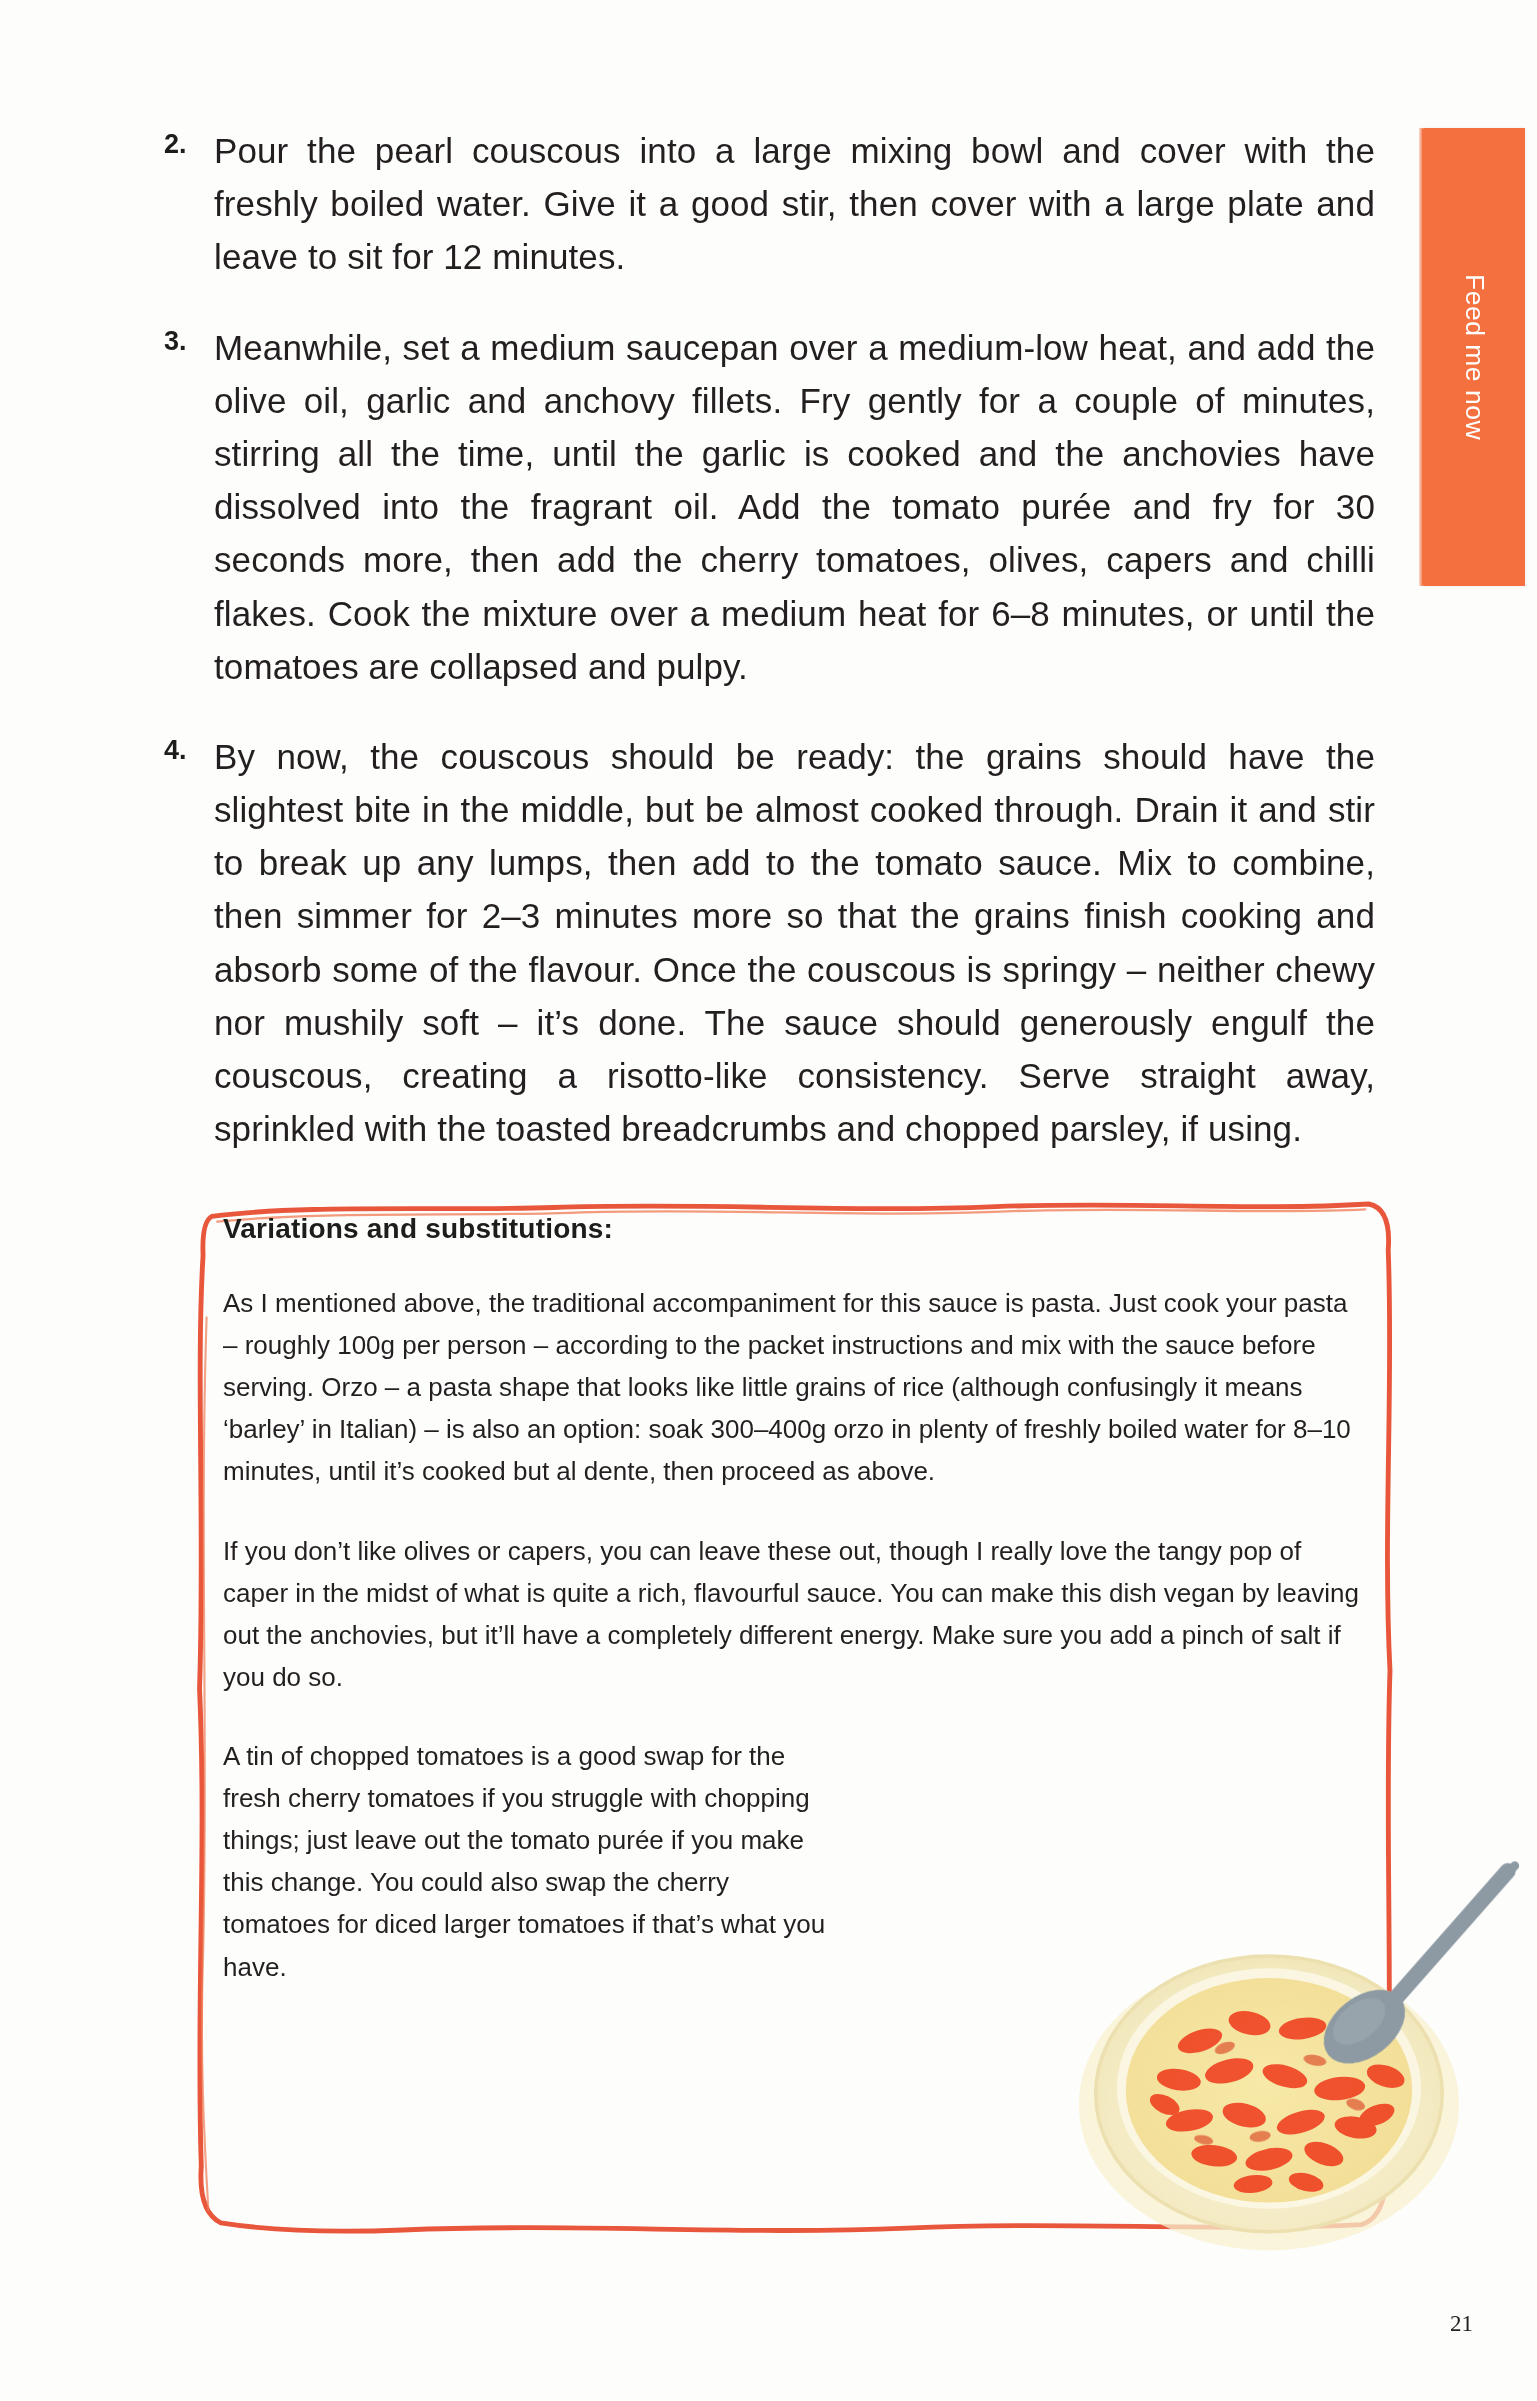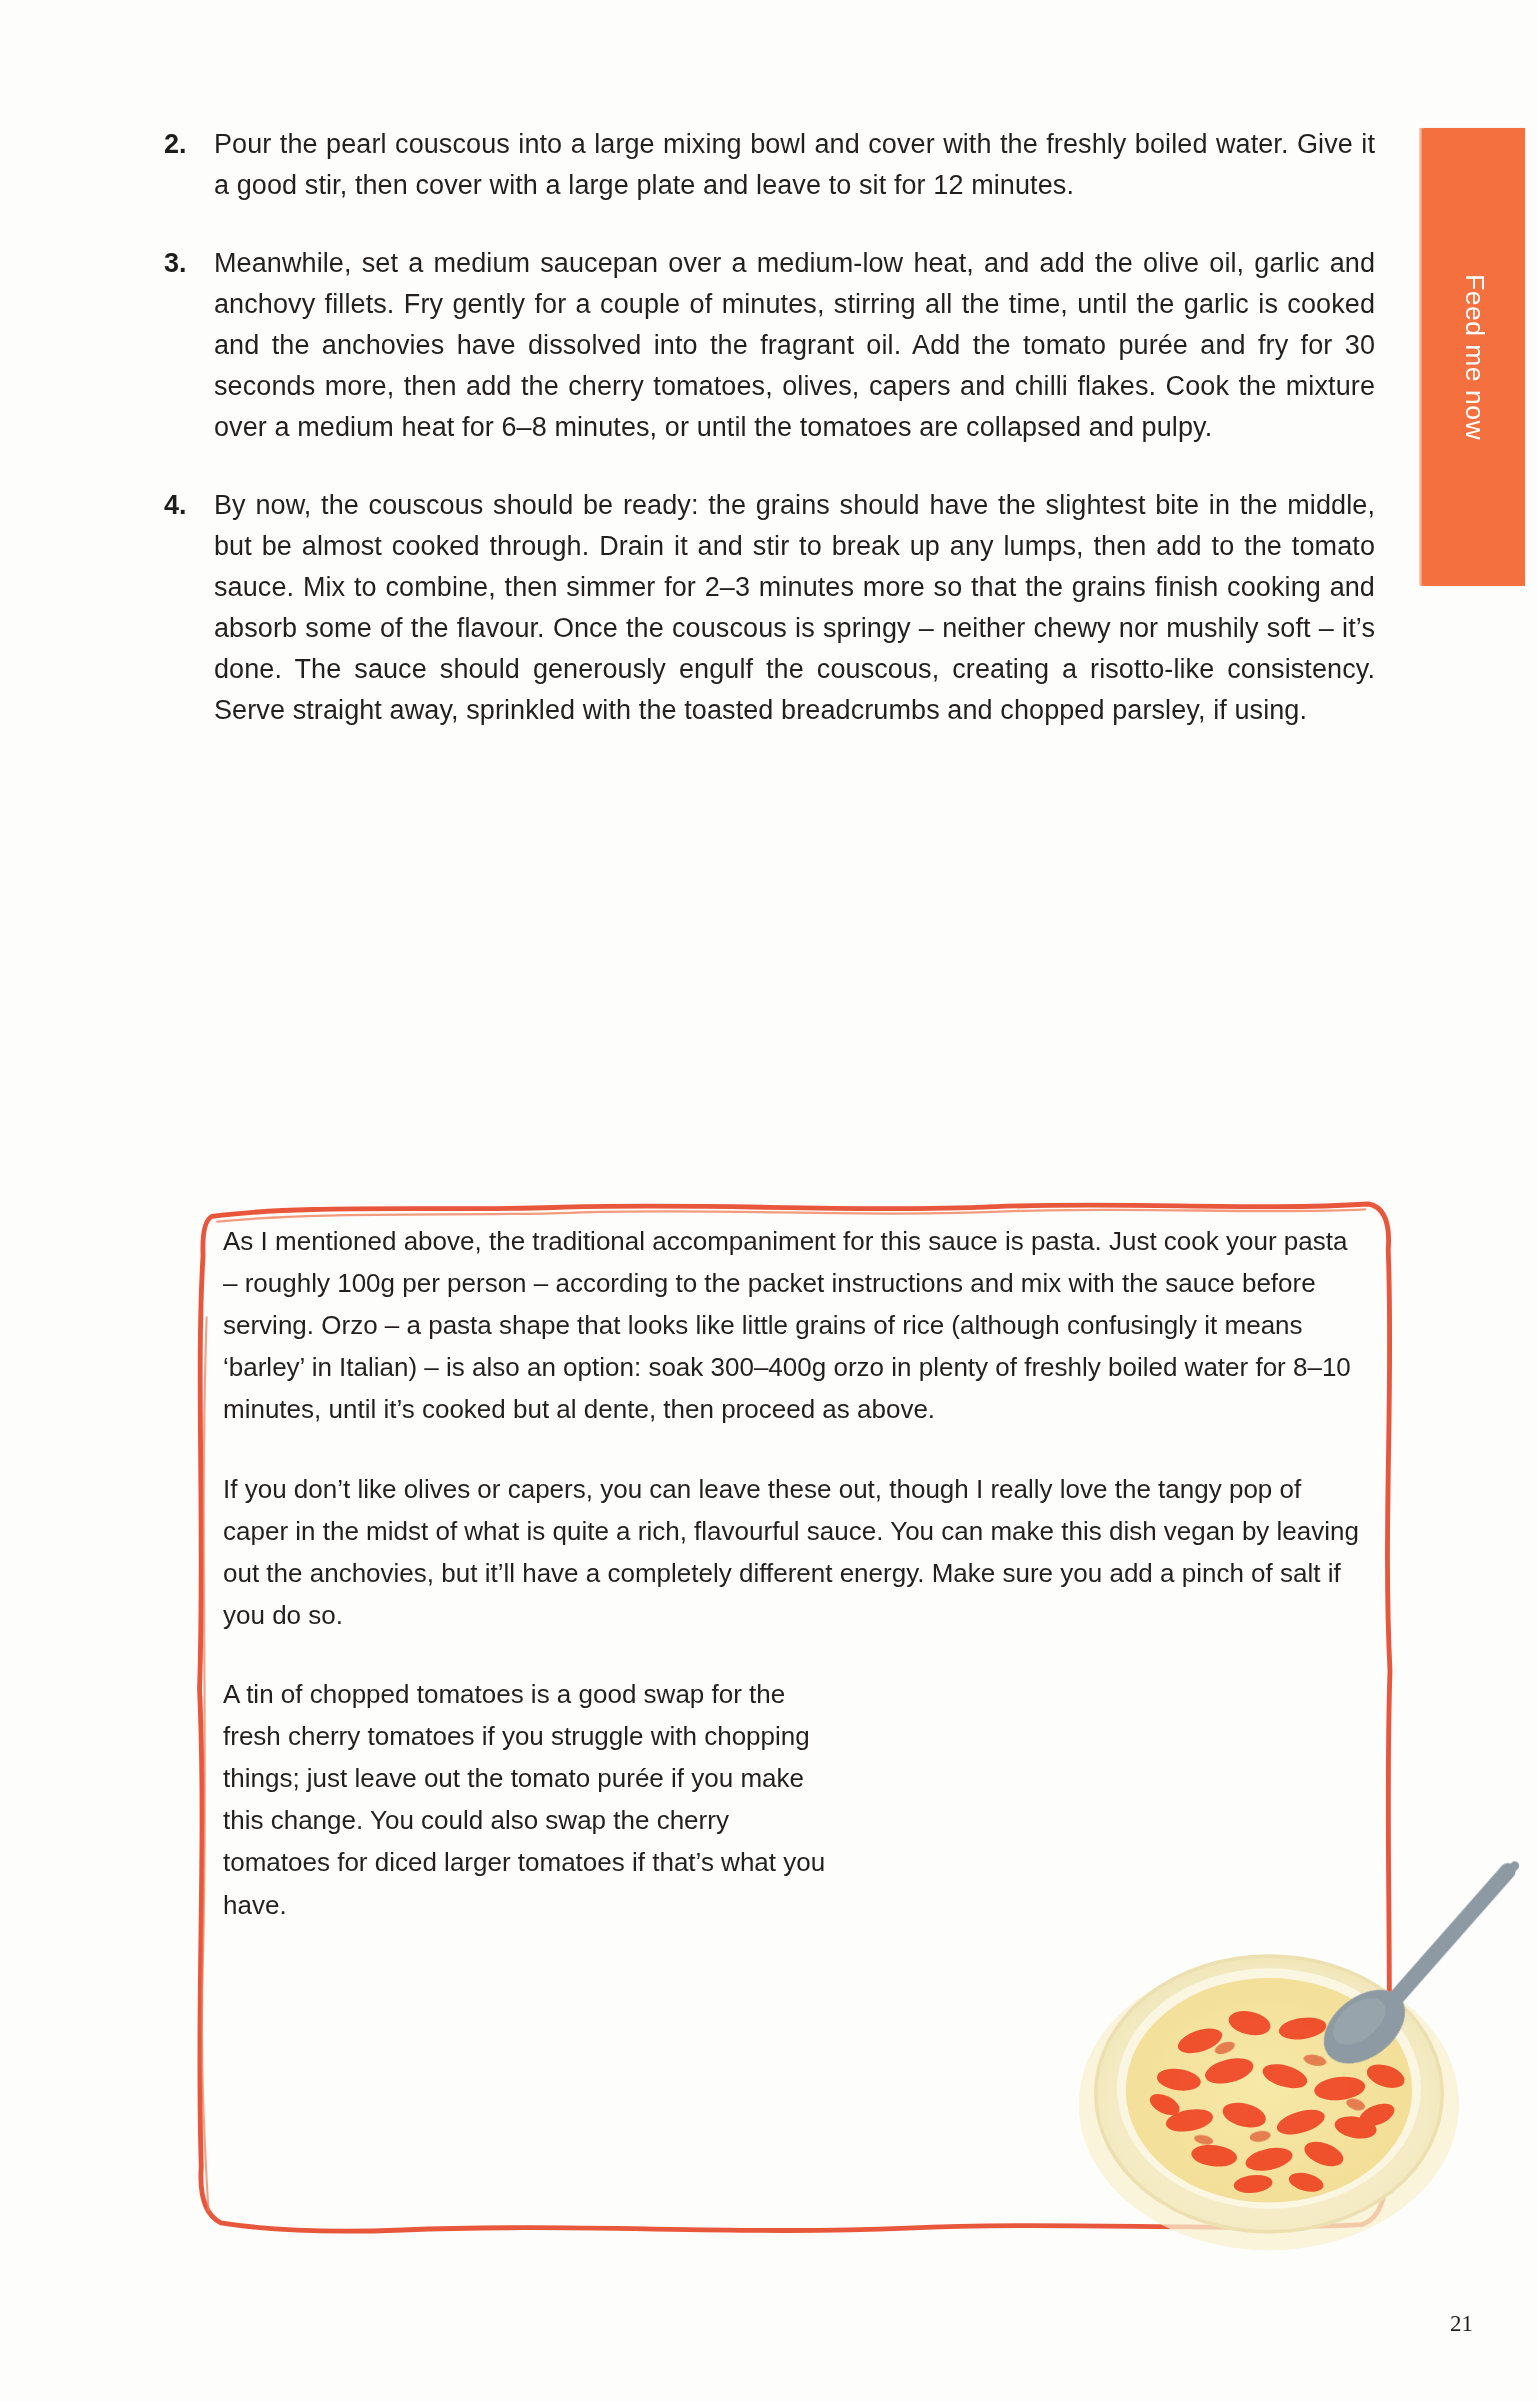--- a/index.html
+++ b/index.html
@@ -68,21 +68,21 @@
   .step-num {
     flex: 0 0 auto;
     width: 50px;
     font-size: 27px;
     font-weight: bold;
     line-height: 1.52;
     color: #1d1d1b;
   }
   .step-text {
     flex: 1 1 auto;
-    font-size: 27px;
+    font-size: 35px;
     line-height: 1.52;
     text-align: justify;
     color: #231f20;
     letter-spacing: 0.1px;
   }
 
   
   .variation-box {
     position: absolute;
     left: 173px;
@@ -187,20 +187,21 @@
       <path d="M 50 72
                C 170 60, 320 66, 450 62
                C 620 56, 780 68, 950 60
                C 1100 55, 1240 64, 1348 58" fill="none" stroke="#ef7a52" stroke-width="2.6" stroke-linecap="round" opacity="0.75"></path>
       <path d="M 38 180
                C 30 420, 40 660, 34 900
                C 30 1020, 36 1120, 40 1190" fill="none" stroke="#ef7a52" stroke-width="2.4" stroke-linecap="round" opacity="0.7"></path>
     </svg>
 
     <div class="box-content">
+      <div class="box-heading">Variations and substitutions:</div>
       <p class="box-p">As I mentioned above, the traditional accompaniment for this sauce is pasta. Just cook your pasta – roughly 100g per person – according to the packet instructions and mix with the sauce before serving. Orzo – a pasta shape that looks like little grains of rice (although confusingly it means ‘barley’ in Italian) – is also an option: soak 300–400g orzo in plenty of freshly boiled water for 8–10 minutes, until it’s cooked but al dente, then proceed as above.</p>
       <p class="box-p">If you don’t like olives or capers, you can leave these out, though I really love the tangy pop of caper in the midst of what is quite a rich, flavourful sauce. You can make this dish vegan by leaving out the anchovies, but it’ll have a completely different energy. Make sure you add a pinch of salt if you do so.</p>
       <p class="box-p narrow">A tin of chopped tomatoes is a good swap for the fresh cherry tomatoes if you struggle with chopping things; just leave out the tomato purée if you make this change. You could also swap the cherry tomatoes for diced larger tomatoes if that’s what you have.</p>
     </div>
 
     <svg class="bowl-illustration" viewBox="0 0 560 470">
       <defs>
         <radialGradient id="bowlGrad" cx="50%" cy="55%" r="62%">
           <stop offset="0%" stop-color="#faf4d8"></stop>
           <stop offset="72%" stop-color="#f4ebc4"></stop>

